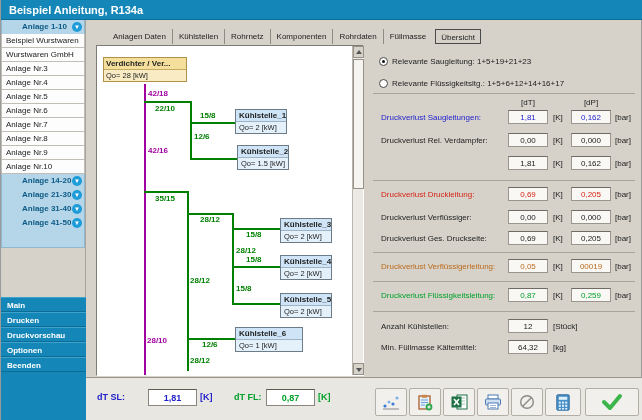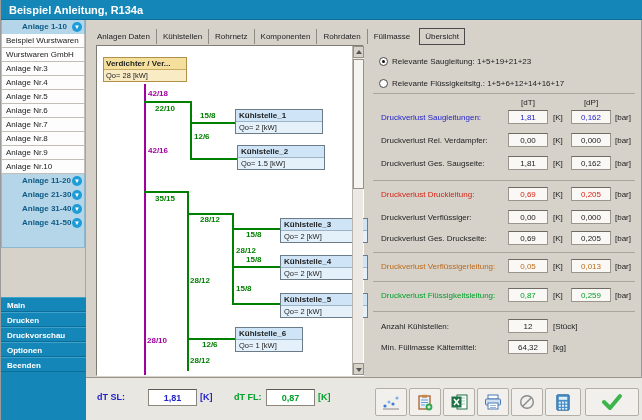--- a/index.html
+++ b/index.html
@@ -12,34 +12,34 @@
 
   
   .sidebar { position:absolute; left:0; top:20px; width:85px; height:400px; background:#d6d2ca; border-right:1px solid #a9a49c; }
   .sb-group { position:absolute; left:0; width:84px; height:32px; background:#b5d6e8; color:#0c5a86; font-weight:bold; line-height:14px; padding-left:20px; border:1px solid #8fb8ce; border-top:none; cursor:pointer; }
   .sb-group .dot { position:absolute; right:2px; top:2px; width:10px; height:10px; border-radius:50%; background:#1e9cd8; color:#fff; font-size:6px; line-height:10px; text-align:center; }
   .sb-item { position:absolute; left:0; width:84px; height:14px; background:#fdfdfd; border:1px solid #c2beb6; border-top:none; line-height:13px; padding-left:4px; cursor:pointer; }
   .sb-menuwrap { position:absolute; left:0; top:277px; width:85px; height:135px; background:#1486b8; }
   .sb-menu { height:15px; line-height:15px; color:#fff; font-weight:bold; padding-left:6px; border-bottom:1px solid #0d6d97; border-top:1px solid #3da3cc; cursor:pointer; }
 
   
-  .tabbar { position:absolute; left:90px; top:29px; height:15px; display:flex; align-items:center; }
+  .tabbar { position:absolute; left:106px; top:29px; height:15px; display:flex; }
   .tab { padding:2px 6px; border-right:1px solid #8f8b84; line-height:11px; cursor:pointer; white-space:nowrap; }
   .tab.sel { border:1px solid #4a4a4a; background:#d6d2ca; padding:2px 5px; margin-left:3px; }
 
   
   .treepanel { position:absolute; left:95px; top:45px; width:268px; height:331px; background:#fff; border-top:1px solid #7e7a74; border-left:1px solid #7e7a74; border-right:1px solid #fff; border-bottom:1px solid #fff; }
   .pline { position:absolute; background:#a000a0; }
   .gline { position:absolute; background:#008000; }
   .plabel { position:absolute; color:#a000a0; font-weight:bold; white-space:nowrap; }
   .glabel { position:absolute; color:#008000; font-weight:bold; white-space:nowrap; }
   .rootbox { position:absolute; left:6px; top:11px; width:84px; border:1px solid #b0914a; background:#f5df9d; }
   .rootbox .t { font-weight:bold; padding:1px 2px; white-space:nowrap; overflow:hidden; }
   .rootbox .q { border-top:1px solid #c8ab62; background:#f9ecc4; padding:1px 2px; font-size:7.5px; }
-  .kbox { position:absolute; width:88px; border:1px solid #6b7b88; background:#cfe5f7; cursor:pointer; }
+  .kbox { position:absolute; width:52px; border:1px solid #6b7b88; background:#cfe5f7; cursor:pointer; }
   .kbox .t { font-weight:bold; padding:1px 3px; border-bottom:1px solid #9db4c6; white-space:nowrap; }
   .kbox .q { background:#e4f1fb; padding:1px 3px; font-size:7.5px; }
 
   
   .vsb { position:absolute; right:0; top:0; width:11px; height:329px; background:#ece9e4; border-left:1px solid #b9b5ae; }
   .vsb .btn { position:absolute; left:0; width:11px; height:12px; background:#d6d2ca; border:1px solid #969288; text-align:center; cursor:pointer; }
   .vsb .thumb { position:absolute; left:0; top:13px; width:11px; height:130px; background:#f6f4f0; border:1px solid #969288; cursor:pointer; }
   .tri-up { width:0; height:0; border-left:3px solid transparent; border-right:3px solid transparent; border-bottom:4px solid #555; margin:3px auto 0; }
   .tri-dn { width:0; height:0; border-left:3px solid transparent; border-right:3px solid transparent; border-top:4px solid #555; margin:4px auto 0; }
 
@@ -78,21 +78,21 @@
     <div class="sb-item" style="top:28px">Wurstwaren GmbH</div>
     <div class="sb-item" style="top:42px">Anlage Nr.3</div>
     <div class="sb-item" style="top:56px">Anlage Nr.4</div>
     <div class="sb-item" style="top:70px">Anlage Nr.5</div>
     <div class="sb-item" style="top:84px">Anlage Nr.6</div>
     <div class="sb-item" style="top:98px">Anlage Nr.7</div>
     <div class="sb-item" style="top:112px">Anlage Nr.8</div>
     <div class="sb-item" style="top:126px">Anlage Nr.9</div>
     <div class="sb-item" style="top:140px">Anlage Nr.10</div>
     <div class="sb-group" style="top:154px">
-      <span>Anlage 11-20</span>
+      <span>Anlage 14-20</span>
       <span class="dot">▼</span>
     </div>
     <div class="sb-group" style="top:168px">
       <span>Anlage 21-30</span>
       <span class="dot">▼</span>
     </div>
     <div class="sb-group" style="top:182px">
       <span>Anlage 31-40</span>
       <span class="dot">▼</span>
     </div>
@@ -216,21 +216,20 @@
       <span class="ov-unit" style="left:244px">[bar]</span>
     </div>
     <div class="ov-row" style="top:88px">
       <span class="ov-label c-black">Druckverlust Rel. Verdampfer:</span>
       <span class="ov-box c-black" style="left:137px">0,00</span>
       <span class="ov-unit" style="left:182px">[K]</span>
       <span class="ov-box c-black" style="left:200px">0,000</span>
       <span class="ov-unit" style="left:244px">[bar]</span>
     </div>
     <div class="ov-row" style="top:111px">
-      <span class="ov-label c-black">Druckverlust Ges. Saugseite:</span>
       <span class="ov-box c-black" style="left:137px">1,81</span>
       <span class="ov-unit" style="left:182px">[K]</span>
       <span class="ov-box c-black" style="left:200px">0,162</span>
       <span class="ov-unit" style="left:244px">[bar]</span>
     </div>
 
     <div class="ov-div" style="top:135px"></div>
 
     <div class="ov-row" style="top:142px">
       <span class="ov-label c-red">Druckverlust Druckleitung:</span>
@@ -253,21 +252,21 @@
       <span class="ov-box c-black" style="left:200px">0,205</span>
       <span class="ov-unit" style="left:244px">[bar]</span>
     </div>
 
     <div class="ov-div" style="top:207px"></div>
 
     <div class="ov-row" style="top:214px">
       <span class="ov-label c-orange">Druckverlust Verflüssigerleitung:</span>
       <span class="ov-box c-orange" style="left:137px">0,05</span>
       <span class="ov-unit" style="left:182px">[K]</span>
-      <span class="ov-box c-orange" style="left:200px">0,013</span>
+      <span class="ov-box c-orange" style="left:200px">00019</span>
       <span class="ov-unit" style="left:244px">[bar]</span>
     </div>
 
     <div class="ov-div" style="top:236px"></div>
 
     <div class="ov-row" style="top:243px">
       <span class="ov-label c-green">Druckverlust Flüssigkeitsleitung:</span>
       <span class="ov-box c-green" style="left:137px">0,87</span>
       <span class="ov-unit" style="left:182px">[K]</span>
       <span class="ov-box c-green" style="left:200px">0,259</span>

